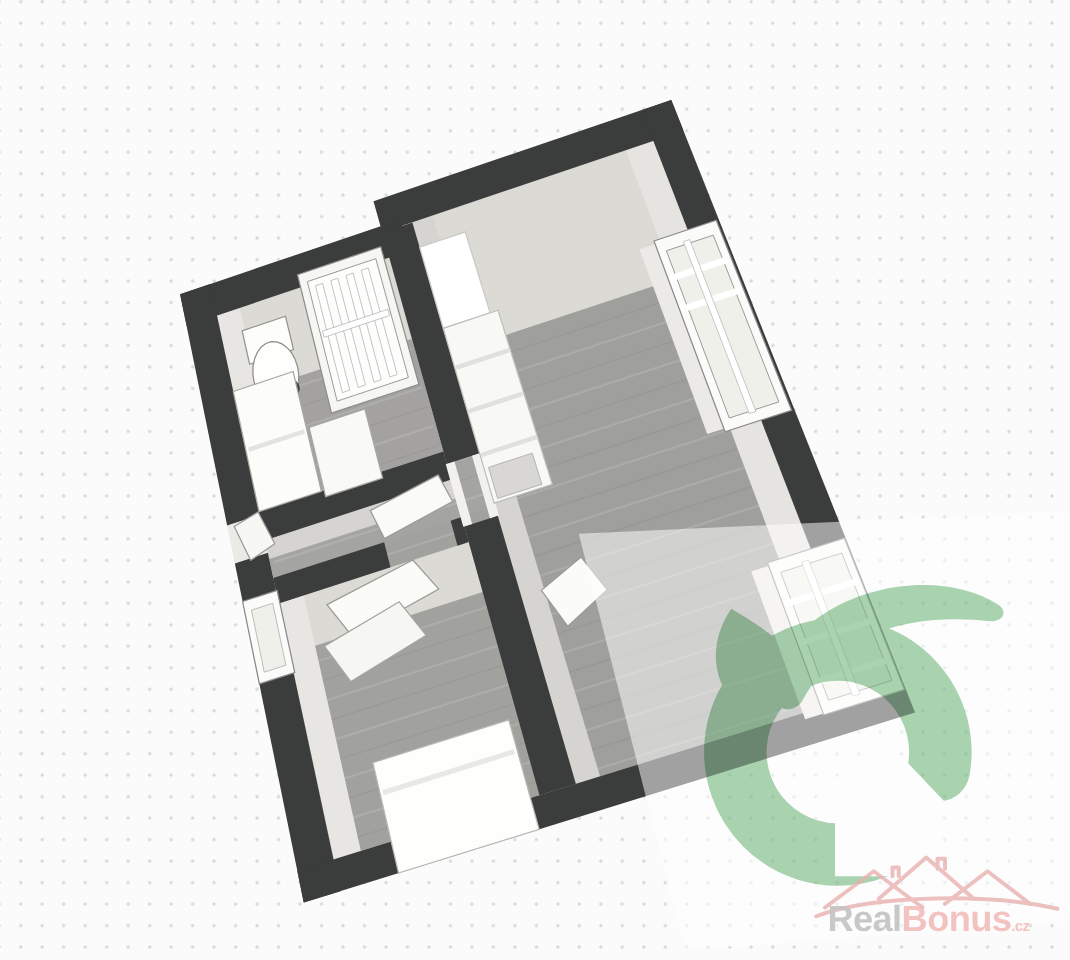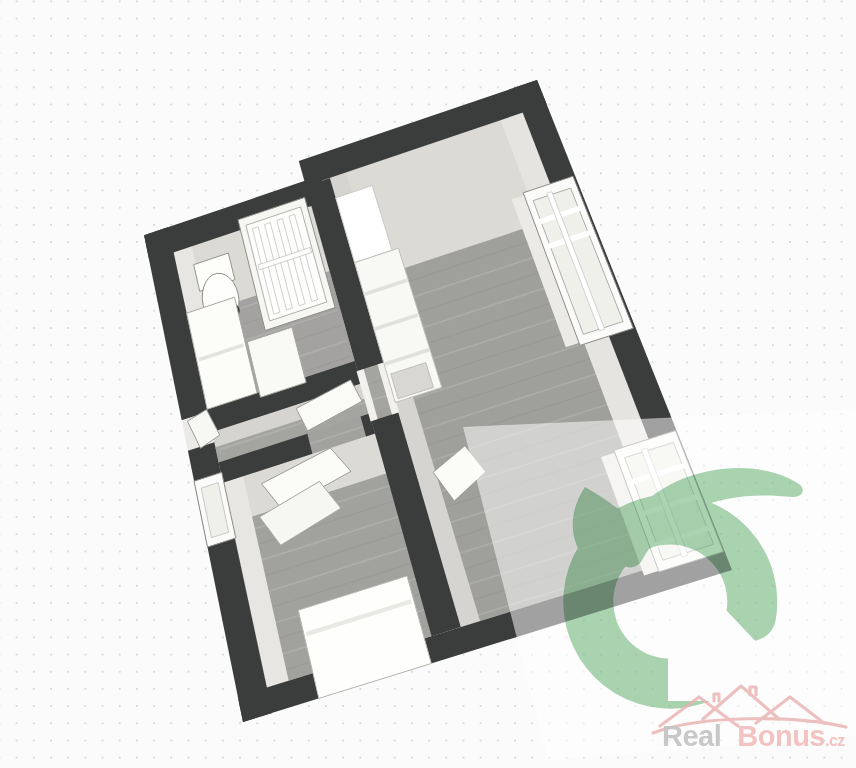--- a/index.html
+++ b/index.html
@@ -11,22 +11,22 @@
     font-family:"Liberation Sans",sans-serif;
   }
   .layer{position:absolute;left:0;top:0;pointer-events:none;}
   #logo-green{mix-blend-mode:multiply;opacity:0.92;}
   .brand{
     position:absolute;left:662px;top:720px;white-space:nowrap;
     font-family:"Liberation Sans",sans-serif;font-weight:bold;font-size:29px;
     letter-spacing:-0.5px;opacity:0.95;
   }
   .brand .gray{color:#c6c6c6;}
-  .brand .pink{color:#f2c0be;margin-left:16px;}
-  .brand .suffix{color:#f2c0be;font-size:16px;text-align:right;}
+  .brand .pink{color:#f2c0be;}
+  .brand .suffix{color:#f2c0be;font-size:12px;text-align:right;}
 </style>
 </head>
 <body>
 
 <div class="stage">
 
   <svg id="plan-layer" class="layer" width="856" height="768" viewBox="0 0 856 768">
       <polygon points="173.6,252.4 311.4,206.0 354.7,361.1 207.2,409.3" fill="#a3a2a0"></polygon>
       <line x1="178.19992000000002" y1="261.73658" x2="311.73528" y2="216.84322" stroke="rgba(255,255,255,0.13)" stroke-width="1.8"></line>
       <line x1="181.581152" y1="277.418798" x2="316.05196800000004" y2="232.352582" stroke="rgba(60,56,50,0.06)" stroke-width="1.2"></line>

